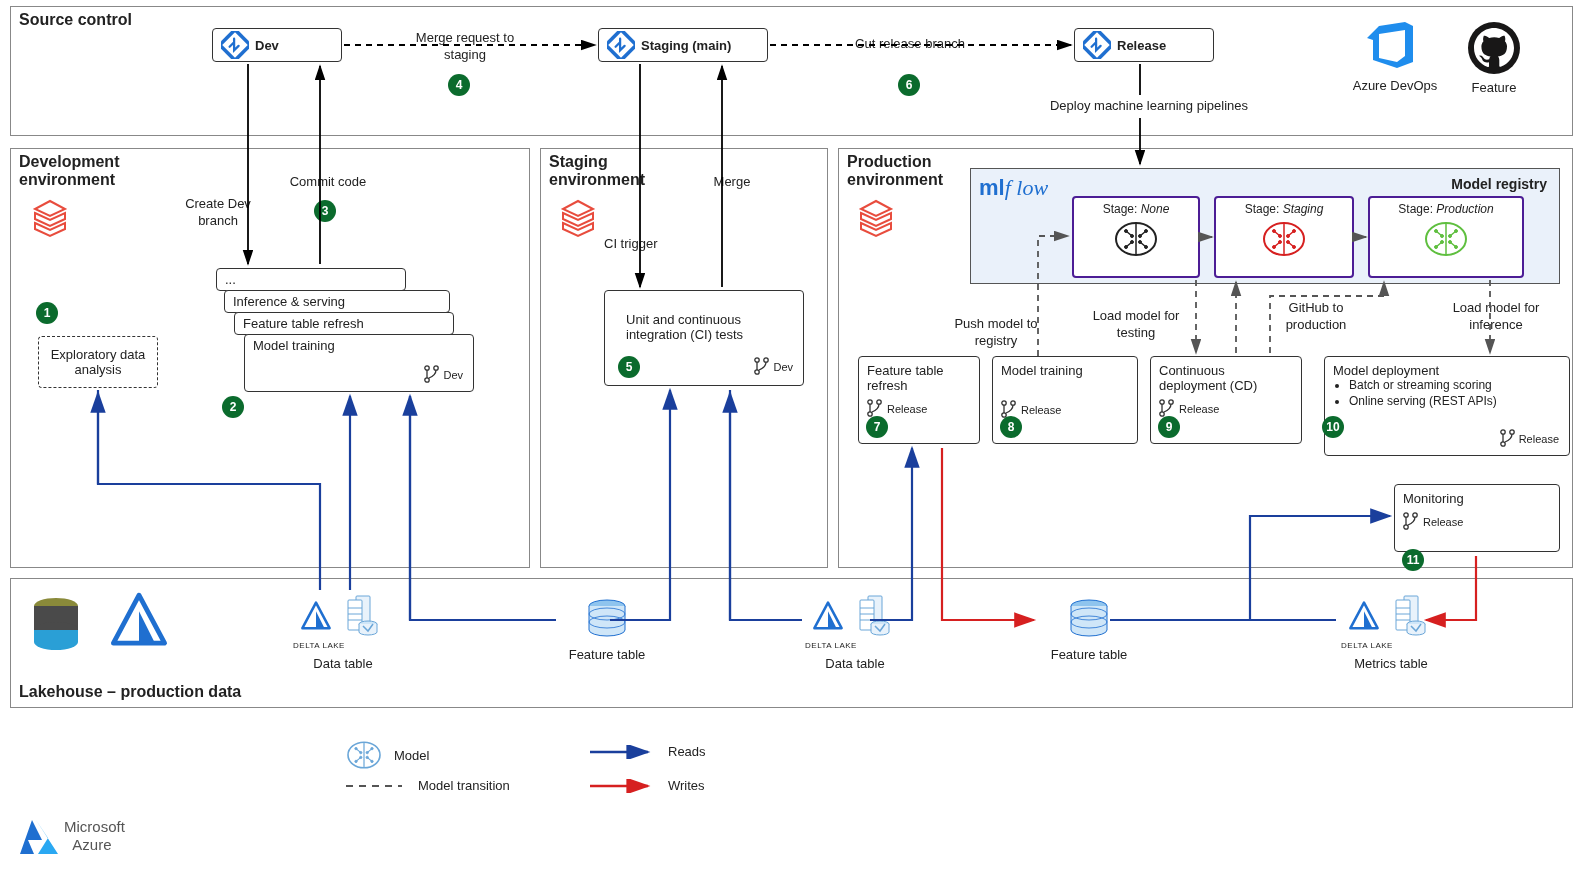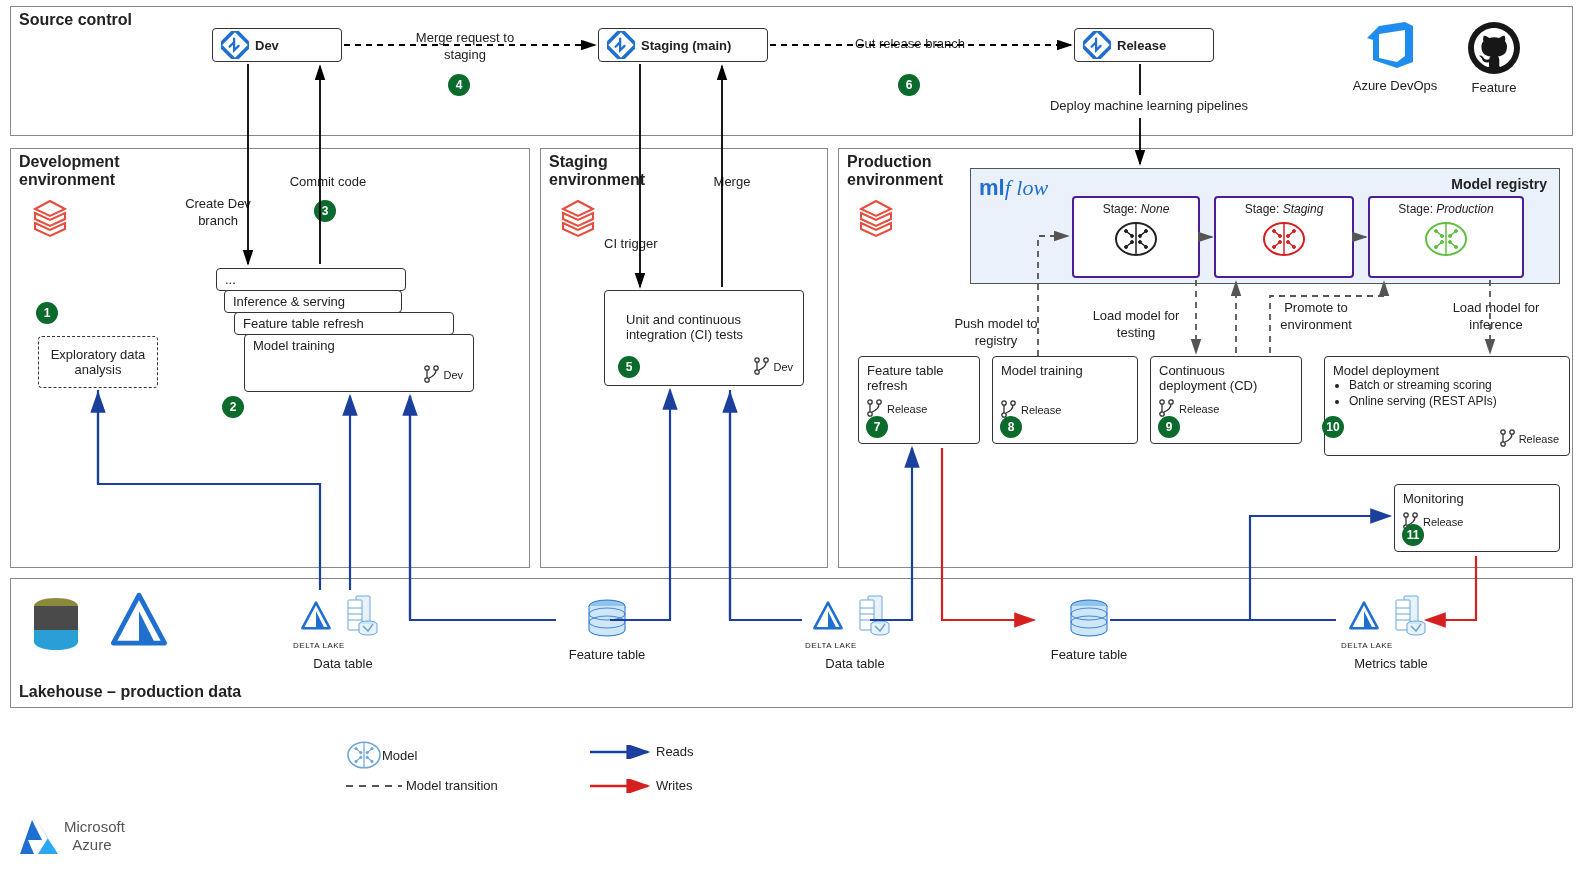--- a/index.html
+++ b/index.html
@@ -15,21 +15,21 @@
   .registry { position: absolute; border: 1px solid #555; background: #eaf1fa; }
   .stage-box { position: absolute; border: 2px solid #4c1d95; background: #fff; border-radius: 4px; text-align: center; padding: 4px; }
   .stage-title { font-size: 12px; }
   .stack-card { position: absolute; border: 1px solid #333; background: #fff; border-radius: 4px; padding: 3px 8px; font-size: 13px; }
   .prod-box { position: absolute; border: 1px solid #333; background: #fff; border-radius: 4px; padding: 6px 8px; }
   .prod-box .title { font-size: 13px; }
   .prod-box .foot { display: flex; align-items: center; gap: 4px; margin-top: 6px; }
   svg.abs { position: absolute; overflow: visible; pointer-events: none; }
   .lakehouse-item { position: absolute; text-align: center; }
   .lakehouse-item .cap { font-size: 13px; margin-top: 2px; }
-  .legend { position: absolute; display: flex; align-items: center; gap: 0; }
+  .legend { position: absolute; display: flex; align-items: center; gap: 12px; }
 </style>
 </head>
 <body>
 
 <svg class="abs" width="0" height="0">
   <defs>
     <g id="git-diamond">
       <rect x="-14" y="-14" width="28" height="28" fill="#1f6fd0" transform="rotate(45)"></rect>
       <rect x="-10" y="-10" width="20" height="20" fill="#fff" transform="rotate(45)"></rect>
       <path d="M-6 2 L-1 -3 L-1 6 L4 1 M-1 -3 L-1 -7" stroke="#1f6fd0" stroke-width="2.5" fill="none" stroke-linecap="round"></path>
@@ -163,21 +163,21 @@
 <div class="label" style="left:178px; top:196px; width:80px; text-align:center;">Create Dev branch</div>
 <div class="label" style="left:278px; top:174px; width:100px;">Commit code</div>
 <div class="badge" style="left:314px; top:200px;">3</div>
 
 <div class="badge" style="left:36px; top:302px;">1</div>
 <div class="box dashed" style="left:38px; top:336px; width:120px; height:52px; font-size:13px; text-align:center; justify-content:center;">
   <span>Exploratory data analysis</span>
 </div>
 
 <div class="stack-card" style="left:216px; top:268px; width:190px;">...</div>
-<div class="stack-card" style="left:224px; top:290px; width:178px;">Inference &amp; serving</div>
+<div class="stack-card" style="left:224px; top:290px; width:226px;">Inference &amp; serving</div>
 <div class="stack-card" style="left:234px; top:312px; width:220px;">Feature table refresh</div>
 <div class="stack-card" style="left:244px; top:334px; width:230px; height:58px;">
   <span>Model training</span>
   <div style="position:absolute; right:10px; bottom:6px; display:flex; align-items:center; gap:3px;">
     <svg width="16" height="20">
         <use href="#branch-icon"></use>
       </svg>
     <span class="small-label">Dev</span>
   </div>
 </div>
@@ -217,21 +217,21 @@
 </div>
 <div class="stage-box" style="left:1368px; top:196px; width:156px; height:82px;">
   <div class="stage-title"><span>Stage: </span><span class="italic">Production</span></div>
   <svg width="44" height="38" style="margin-top:4px;">
       <use href="#brain-icon" transform="translate(22,19)" stroke="#5fbf3f" fill="#5fbf3f"></use>
     </svg>
 </div>
 
 <div class="label" style="left:946px; top:316px; width:100px;">Push model to registry</div>
 <div class="label" style="left:1086px; top:300px; width:100px;margin-top:8px;">Load model for testing</div>
-<div class="label" style="left:1266px; top:300px; width:100px;">Promote to environment</div>
+<div class="label" style="left:1266px; top:300px; width:100px;">GitHub to production</div>
 <div class="label" style="left:1436px; top:300px; width:120px;">Load model for inference</div>
 
 <div class="prod-box" style="left:858px; top:356px; width:122px; height:88px;">
   <div class="title">Feature table refresh</div>
   <div class="foot">
       <svg width="16" height="20">
         <use href="#branch-icon"></use>
       </svg>
       <span class="small-label">Release</span>
     </div>
@@ -277,21 +277,21 @@
 
 <div class="prod-box" style="left:1394px; top:484px; width:166px; height:68px;">
   <div class="title">Monitoring</div>
   <div class="foot">
       <svg width="16" height="20">
         <use href="#branch-icon"></use>
       </svg>
       <span class="small-label">Release</span>
     </div>
 </div>
-<div class="badge" style="left:1402px; top:524px;">11</div>
+<div class="badge" style="left:1402px; top:549px;">11</div>
 
 <div class="section" style="left:10px; top:578px; width:1563px; height:130px;">
   <div class="section-title" style="left:8px; bottom:6px;">Lakehouse – production data</div>
 </div>
 
 <svg class="abs" style="left:30px; top:596px;" width="52" height="62">
   <ellipse cx="26" cy="10" rx="22" ry="8" fill="#8a8a3a"></ellipse>
   <rect x="4" y="10" width="44" height="24" fill="#4a4a4a"></rect>
   <ellipse cx="26" cy="34" rx="22" ry="8" fill="#4a4a4a"></ellipse>
   <path d="M4 34 L4 46 A22 8 0 0 0 48 46 L48 34" fill="#2a9fd6"></path>

